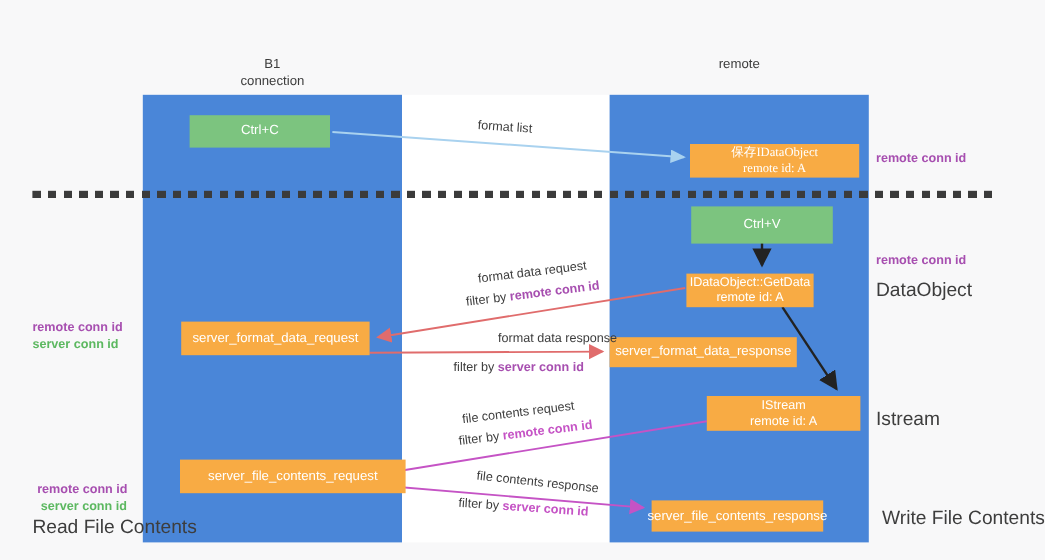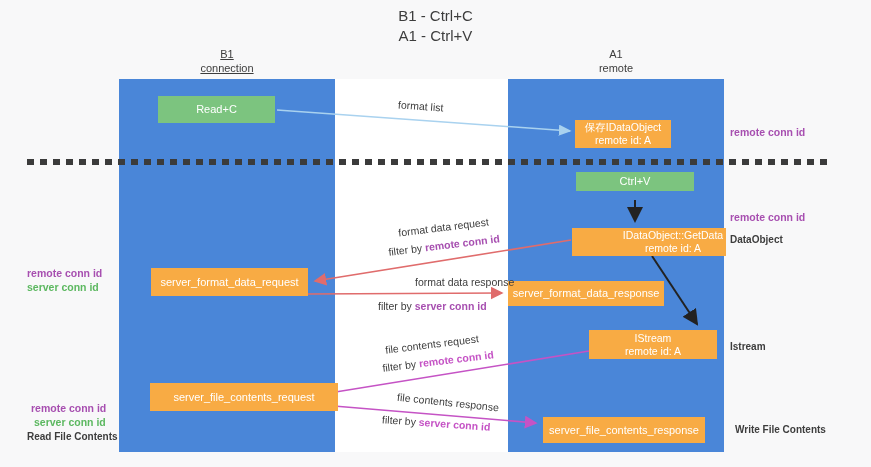--- a/index.html
+++ b/index.html
@@ -15,39 +15,34 @@
           background:repeating-linear-gradient(90deg,#3b3b3b 0 7px,transparent 7px 13px);}
   .node{position:absolute;display:flex;flex-direction:column;align-items:center;justify-content:center;
         color:#ffffff;font-size:11px;text-align:center;line-height:13px;}
   .green{background:#7cc47f;}
   .orange{background:#f8ab44;}
   .node .sub{font-size:10.5px;}
   .lbl{position:absolute;white-space:nowrap;font-size:10.5px;color:#3d3d3d;}
   .purple{color:#a74fb0;font-weight:bold;}
   .greentx{color:#5cb860;font-weight:bold;}
   .magenta{color:#c553c5;font-weight:bold;}
-  .black-lbl{color:#3d3d3d;font-weight:bold;font-size:10px;}
+  .black-lbl{color:#3d3d3d;font-weight:normal;font-size:16px;}
   svg.arrows{position:absolute;left:0;top:0;width:871px;height:467px;pointer-events:none;}
 </style>
 </head>
 <body>
 
 <div id="stage">
 
-  <div class="title">
-    <div>B1 - Ctrl+C</div>
-    <div>A1 - Ctrl+V</div>
-  </div>
 
-  <div class="lifeline-header" style="left:119px;text-decoration:underline;">
+  <div class="lifeline-header" style="left:119px;">
     <div>B1</div>
     <div>connection</div>
   </div>
   <div class="lifeline-header" style="left:508px;">
-    <div>A1</div>
     <div>remote</div>
   </div>
 
   <div class="canvas"></div>
   <div class="col" id="col-left"></div>
   <div class="col" id="col-right"></div>
 
   <div class="dashed"></div>
 
   <svg class="arrows">
@@ -68,33 +63,33 @@
     <line x1="277" y1="110" x2="570" y2="131" stroke="#a9d2ef" stroke-width="1.6" marker-end="url(#m-blue)"></line>
     <line x1="635" y1="200" x2="635" y2="221" stroke="#222" stroke-width="2" marker-end="url(#m-black)"></line>
     <line x1="652" y1="256" x2="697" y2="324" stroke="#222" stroke-width="2" marker-end="url(#m-black)"></line>
     <line x1="571" y1="240" x2="315" y2="281" stroke="#e06c6c" stroke-width="1.6" marker-end="url(#m-red)"></line>
     <line x1="308" y1="294" x2="502" y2="293" stroke="#e06c6c" stroke-width="1.6" marker-end="url(#m-red)"></line>
     <line x1="589" y1="351" x2="317" y2="395" stroke="#c553c5" stroke-width="1.6" marker-end="url(#m-mag)"></line>
     <line x1="310" y1="404" x2="536" y2="423" stroke="#c553c5" stroke-width="1.6" marker-end="url(#m-mag)"></line>
   </svg>
 
   <div class="node green" style="left:158px;top:96px;width:117px;height:27px;">
-    <div>Read+C</div>
+    <div>Ctrl+C</div>
   </div>
 
-  <div class="node orange" style="left:575px;top:120px;width:96px;height:28px;">
+  <div class="node orange" style="left:575px;top:120px;width:141px;height:28px;font-family:Liberation Serif, serif;">
     <div class="sub">保存IDataObject</div>
     <div class="sub">remote id: A</div>
   </div>
 
-  <div class="node green" style="left:576px;top:172px;width:118px;height:19px;">
+  <div class="node green" style="left:576px;top:172px;width:118px;height:31px;">
     <div>Ctrl+V</div>
   </div>
 
-  <div class="node orange" style="left:572px;top:228px;width:106px;height:28px;padding-left:48px;">
+  <div class="node orange" style="left:572px;top:228px;width:106px;height:28px;">
     <div class="sub">IDataObject::GetData</div>
     <div class="sub">remote id: A</div>
   </div>
 
   <div class="node orange" style="left:508px;top:281px;width:156px;height:25px;">
     <div>server_format_data_response</div>
   </div>
 
   <div class="node orange" style="left:151px;top:268px;width:157px;height:28px;">
     <div>server_format_data_request</div>
@@ -102,21 +97,21 @@
 
   <div class="node orange" style="left:589px;top:330px;width:128px;height:29px;">
     <div class="sub">IStream</div>
     <div class="sub">remote id: A</div>
   </div>
 
   <div class="node orange" style="left:150px;top:383px;width:188px;height:28px;">
     <div>server_file_contents_request</div>
   </div>
 
-  <div class="node orange" style="left:543px;top:417px;width:162px;height:26px;">
+  <div class="node orange" style="left:543px;top:417px;width:143px;height:26px;">
     <div>server_file_contents_response</div>
   </div>
 
   <div class="lbl purple" style="left:730px;top:126px;">remote conn id</div>
   <div class="lbl purple" style="left:730px;top:211px;">remote conn id</div>
   <div class="lbl black-lbl" style="left:730px;top:234px;">DataObject</div>
   <div class="lbl black-lbl" style="left:730px;top:341px;">Istream</div>
   <div class="lbl black-lbl" style="left:735px;top:424px;">Write File Contents</div>
 
   <div class="lbl purple" style="left:27px;top:267px;">remote conn id</div>

